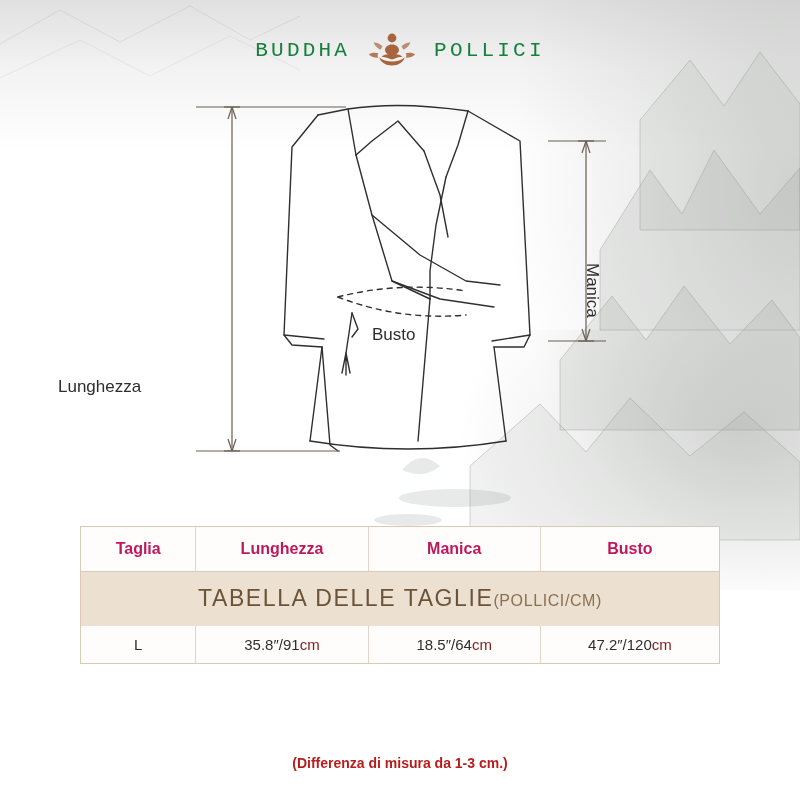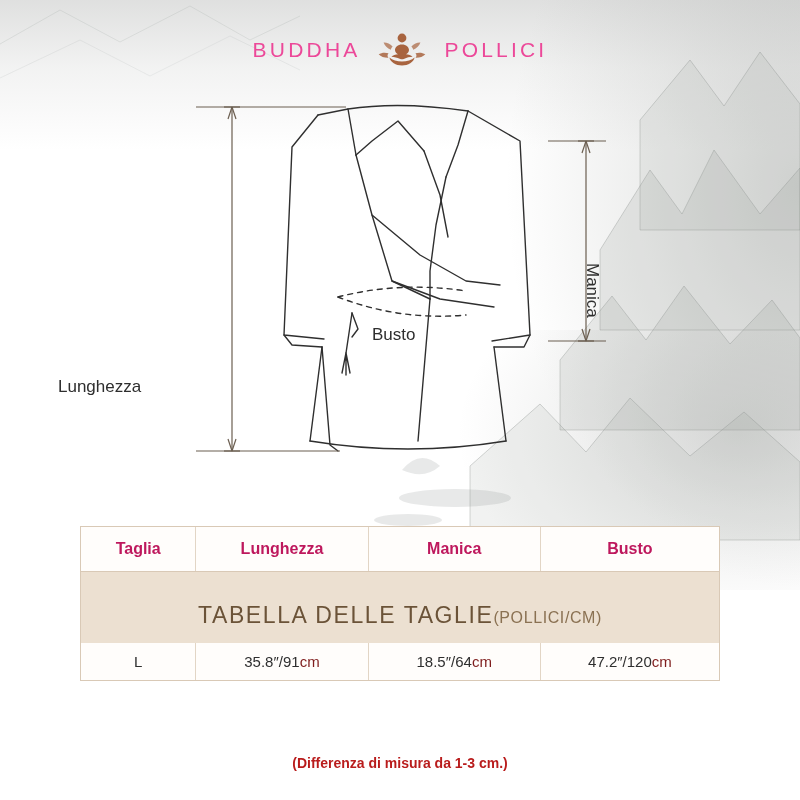--- a/index.html
+++ b/index.html
@@ -50,24 +50,24 @@
     left: 0; top: 20px;
     width: 100%;
     height: 60px;
     z-index: 3;
     display: flex;
     align-items: center;
     justify-content: center;
     gap: 14px;
   }
   .brand-word {
-    font-family: Liberation Sans, sans-serif;
+    font-family: Liberation Mono, monospace;
     font-size: 21px;
     letter-spacing: 3.2px;
-    color: #ec4899;
+    color: #15803d;
     font-weight: 400;
   }
   .brand-logo { width: 56px; height: 48px; display: block; }
 
   
   .illustration {
     position: absolute;
     left: 0; top: 85px;
     width: 800px;
     height: 420px;
@@ -94,21 +94,21 @@
     left: 80px; top: 526px;
     width: 640px;
     z-index: 4;
     border: 1px solid #d9c9b6;
     background: #fffdfb;
   }
   table { border-collapse: collapse; width: 100%; }
   .t-title td {
     background: #ece0d1;
     text-align: center;
-    padding: 30px 0 14px;
+    padding: 13px 0 14px;
     border-bottom: 1px solid #d9c9b6;
   }
   .t-title .title-main {
     font-size: 23px;
     letter-spacing: 1.6px;
     color: #6b5338;
     font-family: "Liberation Sans", sans-serif;
   }
   .t-title .title-sub {
     font-size: 16px;

